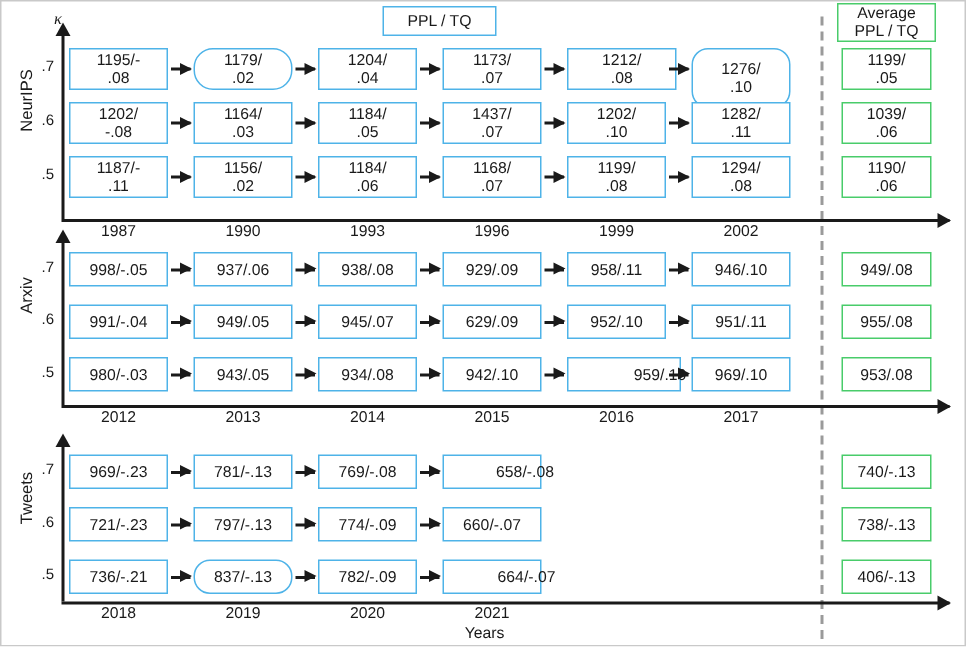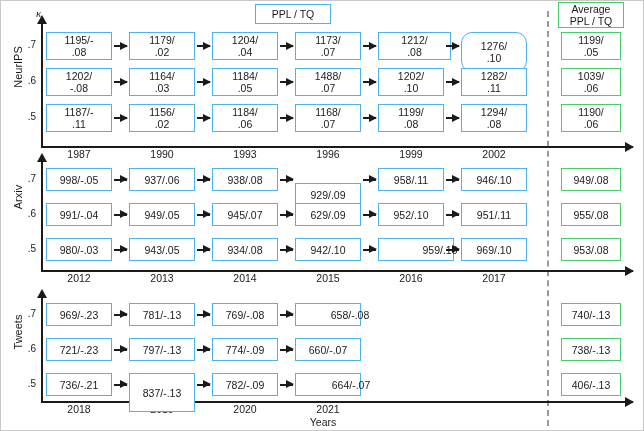--- a/index.html
+++ b/index.html
@@ -157,21 +157,21 @@
       <div class="ytick" style="left: 15px; top: 110px;">.5</div>
       <div class="xtick" style="left: 48px; top: 147px;">1987</div>
       <div class="xtick" style="left: 131px; top: 147px;">1990</div>
       <div class="xtick" style="left: 214px; top: 147px;">1993</div>
       <div class="xtick" style="left: 297px; top: 147px;">1996</div>
       <div class="xtick" style="left: 380px; top: 147px;">1999</div>
       <div class="xtick" style="left: 463px; top: 147px;">2002</div>
       <div class="cell" style="left: 45px; top: 31px; width: 66px; height: 28px;">1195/-
 .08</div>
       <div class="arrow" style="left: 113px; width: 13px; top: 44px;"></div>
-      <div class="cell" style="left: 128px; top: 31px; width: 66px; height: 28px;">1179/
+      <div class="cell" style="left: 128px; top: 31px; width: 66px; height: 28px; border-radius: 13px;">1179/
 .02</div>
       <div class="arrow" style="left: 196px; width: 13px; top: 44px;"></div>
       <div class="cell" style="left: 211px; top: 31px; width: 66px; height: 28px;">1204/
 .04</div>
       <div class="arrow" style="left: 279px; width: 13px; top: 44px;"></div>
       <div class="cell" style="left: 294px; top: 31px; width: 66px; height: 28px;">1173/
 .07</div>
       <div class="arrow" style="left: 362px; width: 13px; top: 44px;"></div>
       <div class="cell" style="left: 377px; top: 31px; width: 73px; height: 28px;">1212/
 .08</div>
@@ -182,21 +182,21 @@
 .05</div>
       <div class="cell" style="left: 45px; top: 67px; width: 66px; height: 28px;">1202/
 -.08</div>
       <div class="arrow" style="left: 113px; width: 13px; top: 80px;"></div>
       <div class="cell" style="left: 128px; top: 67px; width: 66px; height: 28px;">1164/
 .03</div>
       <div class="arrow" style="left: 196px; width: 13px; top: 80px;"></div>
       <div class="cell" style="left: 211px; top: 67px; width: 66px; height: 28px;">1184/
 .05</div>
       <div class="arrow" style="left: 279px; width: 13px; top: 80px;"></div>
-      <div class="cell" style="left: 294px; top: 67px; width: 66px; height: 28px;">1488/
+      <div class="cell" style="left: 294px; top: 67px; width: 66px; height: 28px;">1437/
 .07</div>
       <div class="arrow" style="left: 362px; width: 13px; top: 80px;"></div>
       <div class="cell" style="left: 377px; top: 67px; width: 66px; height: 28px;">1202/
 .10</div>
       <div class="arrow" style="left: 445px; width: 13px; top: 80px;"></div>
       <div class="cell" style="left: 460px; top: 67px; width: 66px; height: 28px;">1282/
 .11</div>
       <div class="cell green" style="left: 560px; top: 67px; width: 60px; height: 28px;">1039/
 .06</div>
       <div class="cell" style="left: 45px; top: 103px; width: 66px; height: 28px;">1187/-
@@ -229,21 +229,21 @@
       <div class="xtick" style="left: 214px; top: 271px;">2014</div>
       <div class="xtick" style="left: 297px; top: 271px;">2015</div>
       <div class="xtick" style="left: 380px; top: 271px;">2016</div>
       <div class="xtick" style="left: 463px; top: 271px;">2017</div>
       <div class="cell" style="left: 45px; top: 167px; width: 66px; height: 23px;">998/-.05</div>
       <div class="arrow" style="left: 113px; width: 13px; top: 177.5px;"></div>
       <div class="cell" style="left: 128px; top: 167px; width: 66px; height: 23px;">937/.06</div>
       <div class="arrow" style="left: 196px; width: 13px; top: 177.5px;"></div>
       <div class="cell" style="left: 211px; top: 167px; width: 66px; height: 23px;">938/.08</div>
       <div class="arrow" style="left: 279px; width: 13px; top: 177.5px;"></div>
-      <div class="cell" style="left: 294px; top: 182px; width: 66px; height: 23px;">929/.09</div>
+      <div class="cell" style="left: 294px; top: 167px; width: 66px; height: 23px;">929/.09</div>
       <div class="arrow" style="left: 362px; width: 13px; top: 177.5px;"></div>
       <div class="cell" style="left: 377px; top: 167px; width: 66px; height: 23px;">958/.11</div>
       <div class="arrow" style="left: 445px; width: 13px; top: 177.5px;"></div>
       <div class="cell" style="left: 460px; top: 167px; width: 66px; height: 23px;">946/.10</div>
       <div class="cell green" style="left: 560px; top: 167px; width: 60px; height: 23px;">949/.08</div>
       <div class="cell" style="left: 45px; top: 202px; width: 66px; height: 23px;">991/-.04</div>
       <div class="arrow" style="left: 113px; width: 13px; top: 212.5px;"></div>
       <div class="cell" style="left: 128px; top: 202px; width: 66px; height: 23px;">949/.05</div>
       <div class="arrow" style="left: 196px; width: 13px; top: 212.5px;"></div>
       <div class="cell" style="left: 211px; top: 202px; width: 66px; height: 23px;">945/.07</div>
@@ -287,21 +287,21 @@
       <div class="cell" style="left: 45px; top: 337px; width: 66px; height: 23px;">721/-.23</div>
       <div class="arrow" style="left: 113px; width: 13px; top: 347.5px;"></div>
       <div class="cell" style="left: 128px; top: 337px; width: 66px; height: 23px;">797/-.13</div>
       <div class="arrow" style="left: 196px; width: 13px; top: 347.5px;"></div>
       <div class="cell" style="left: 211px; top: 337px; width: 66px; height: 23px;">774/-.09</div>
       <div class="arrow" style="left: 279px; width: 13px; top: 347.5px;"></div>
       <div class="cell" style="left: 294px; top: 337px; width: 66px; height: 23px;">660/-.07</div>
       <div class="cell green" style="left: 560px; top: 337px; width: 60px; height: 23px;">738/-.13</div>
       <div class="cell" style="left: 45px; top: 372px; width: 66px; height: 23px;">736/-.21</div>
       <div class="arrow" style="left: 113px; width: 13px; top: 382.5px;"></div>
-      <div class="cell" style="left: 128px; top: 372px; width: 66px; height: 39px;">837/-.13</div>
+      <div class="cell" style="left: 128px; top: 372px; width: 66px; height: 23px; border-radius: 11px;">837/-.13</div>
       <div class="arrow" style="left: 196px; width: 13px; top: 382.5px;"></div>
       <div class="cell" style="left: 211px; top: 372px; width: 66px; height: 23px;">782/-.09</div>
       <div class="arrow" style="left: 279px; width: 13px; top: 382.5px;"></div>
       <div class="cell" style="left: 294px; top: 372px; width: 66px; height: 23px; padding-left: 46px;">664/-.07</div>
       <div class="cell green" style="left: 560px; top: 372px; width: 60px; height: 23px;">406/-.13</div>
     </div>
 
 </div>
 
 </body></html>

